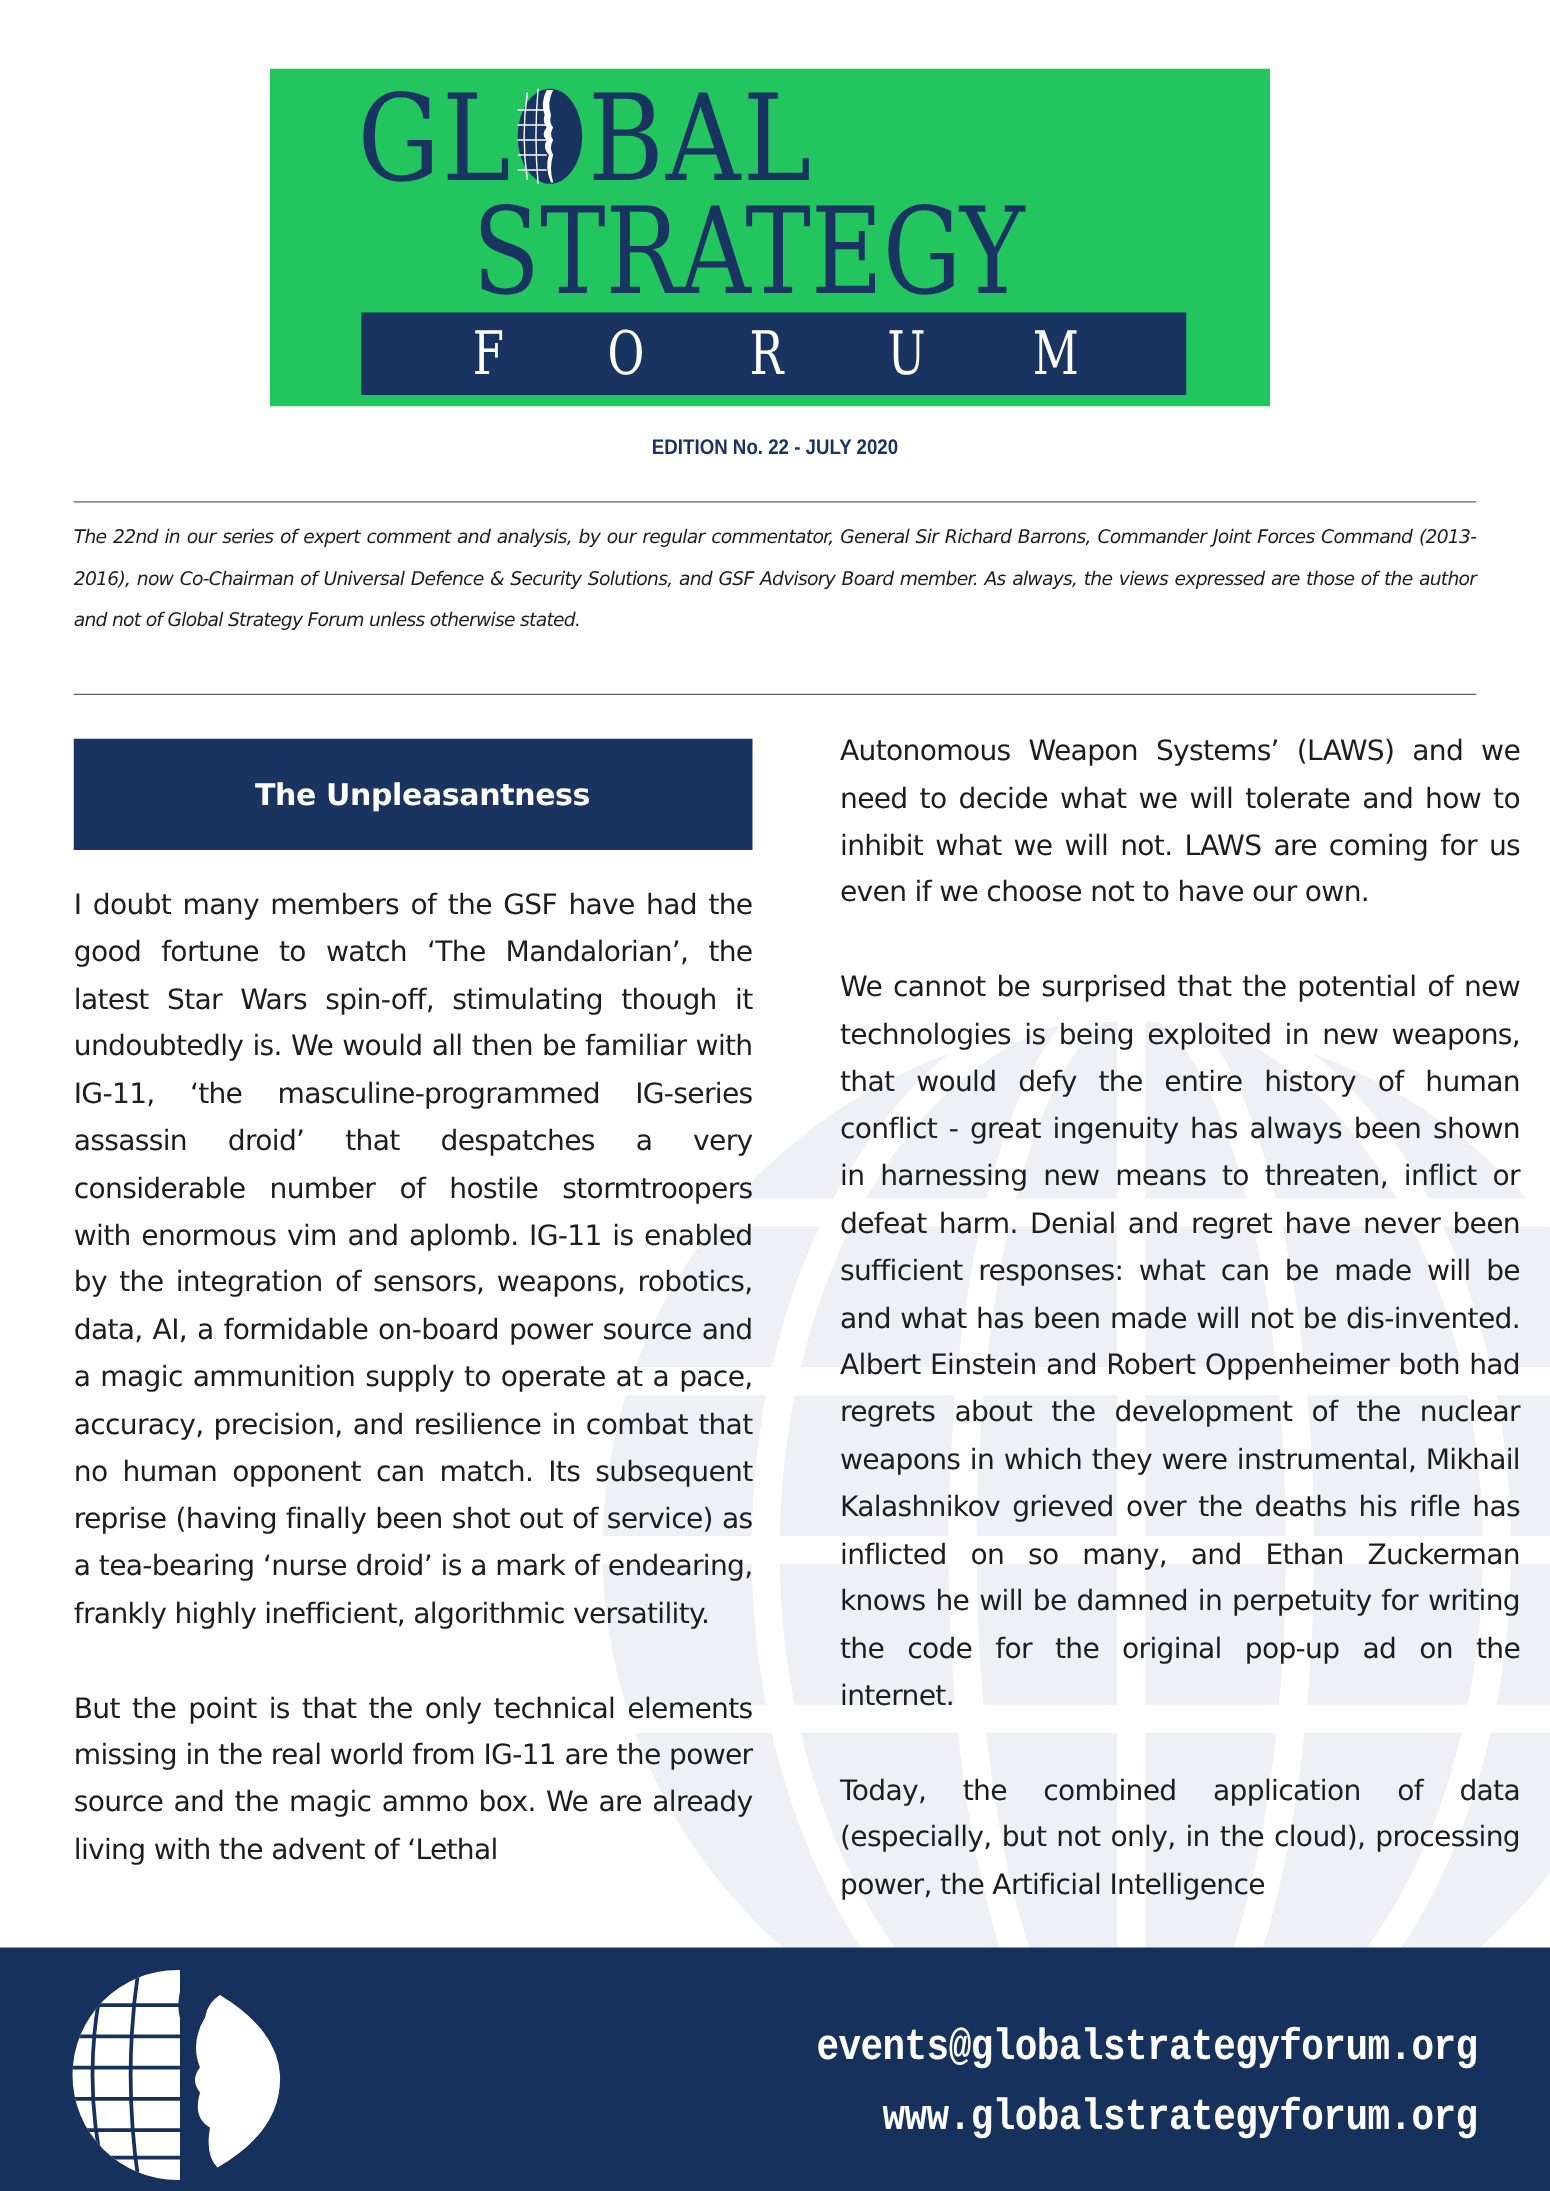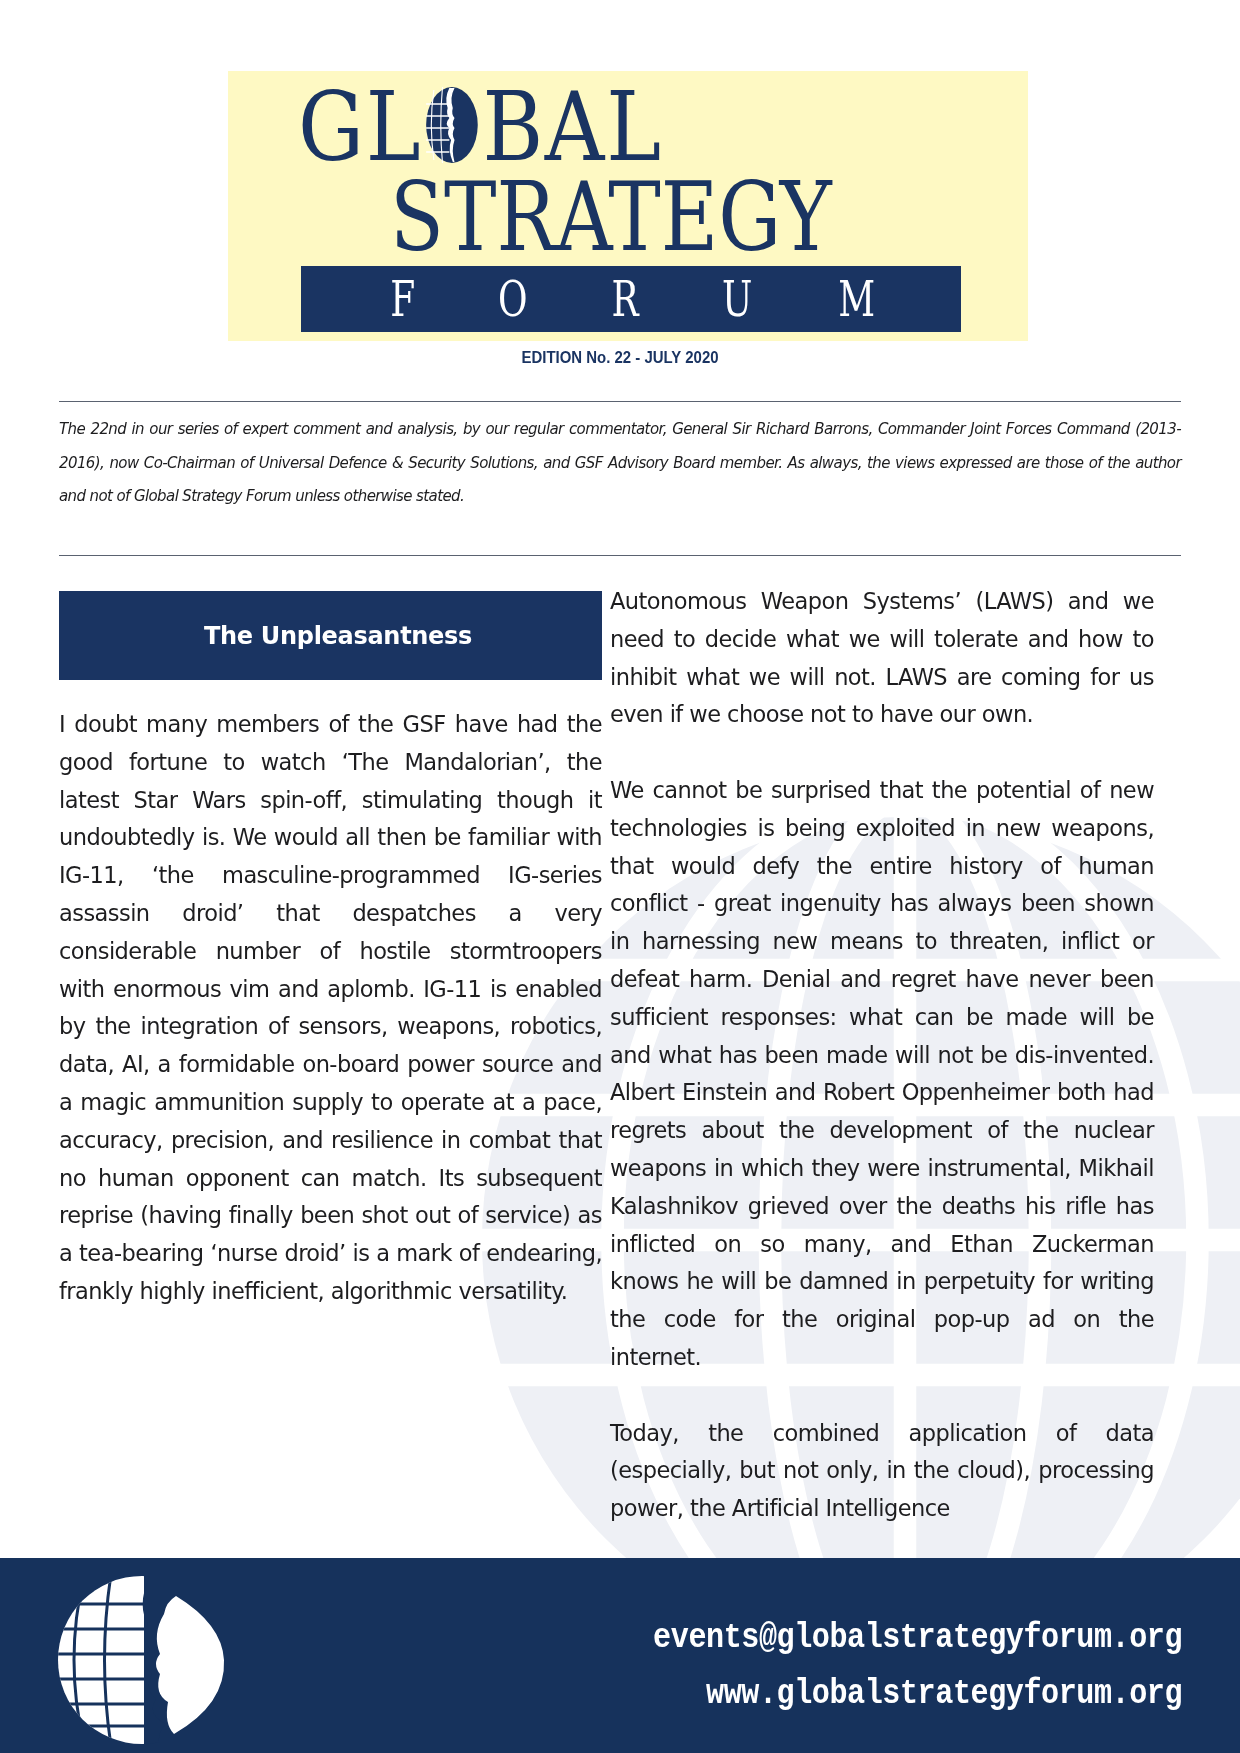--- a/index.html
+++ b/index.html
@@ -7,23 +7,22 @@
     width: 1240px; height: 1753px; position: relative; overflow: hidden;
     background: #ffffff;
     font-family: "DejaVu Sans", sans-serif;
     color: #1d1d1f;
   }
   .watermark {
     position: absolute; left: 455px; top: 790px; width: 900px; height: 900px;
     z-index: 0;
   }
   .logo-wrap {
-    position: absolute; left: 228px; top: 55px; width: 800px; height: 270px;
-    background: #fef9c3;
-    margin-top: 16px;
+    position: absolute; left: 216px; top: 55px; width: 800px; height: 270px;
+    background: #22c55e;
   }
   .logo-line1, .logo-line2 {
     position: absolute; font-family: "DejaVu Serif", serif; color: #1a3462;
     white-space: nowrap;
   }
   .logo-line1 { left: 70px; top: 8px; font-size: 96px; letter-spacing: 2px; line-height: 1; transform: scaleX(0.86); transform-origin: left top; }
   .logo-line2 { left: 162px; top: 98px; font-size: 96px; letter-spacing: 0px; line-height: 1; transform: scaleX(0.82); transform-origin: left top; }
   .logo-globe-o {
     display: inline-block; width: 66px; height: 82px; vertical-align: -6px; margin: 0 2px;
   }
@@ -46,21 +45,21 @@
     position: absolute; left: 59px; top: 413px; width: 1122px;
     font-family: "DejaVu Sans", sans-serif; font-style: italic; font-size: 15px; line-height: 33.5px;
     color: #1d1d1f; text-align: justify; letter-spacing: -0.6px;
   }
   .col {
     position: absolute; z-index: 1;
     font-family: "DejaVu Sans", sans-serif; font-size: 22.5px; line-height: 37.8px;
     text-align: justify; color: #1d1d1f; letter-spacing: -0.55px;
   }
   .col.left { left: 59px; top: 591px; width: 543px; }
-  .col.right { left: 610px; top: 583px; width: 544px; }
+  .col.right { left: 672px; top: 583px; width: 544px; }
   .col p { margin: 0 0 37.8px 0; }
   .title-box {
     background: #1a3462; color: #fff; text-align: center; height: 89px;
     display: flex; flex-direction: column; justify-content: center;
     font-family: "DejaVu Sans", sans-serif; font-weight: bold; font-size: 24px; line-height: 36px;
     margin-bottom: 26px; letter-spacing: -0.3px; padding-left: 15px;
   }
   .footer {
     position: absolute; left: 0; top: 1558px; width: 1240px; height: 195px; background: #16325c; z-index: 2;
   }
@@ -123,20 +122,21 @@
 
 <div class="rule top"></div>
 <div class="intro">The 22nd in our series of expert comment and analysis, by our regular commentator, General Sir Richard Barrons, Commander Joint Forces Command (2013-2016), now Co-Chairman of Universal Defence &amp; Security Solutions, and GSF Advisory Board member. As always, the views expressed are those of the author and not of Global Strategy Forum unless otherwise stated.</div>
 <div class="rule bottom"></div>
 
 <div class="col left">
   <div class="title-box">
     <div>The Unpleasantness</div>
   </div>
   <p>I doubt many members of the GSF have had the good fortune to watch ‘The Mandalorian’, the latest Star Wars spin-off, stimulating though it undoubtedly is. We would all then be familiar with IG-11, ‘the masculine-programmed IG-series assassin droid’ that despatches a very considerable number of hostile stormtroopers with enormous vim and aplomb. IG-11 is enabled by the integration of sensors, weapons, robotics, data, AI, a formidable on-board power source and a magic ammunition supply to operate at a pace, accuracy, precision, and resilience in combat that no human opponent can match. Its subsequent reprise (having finally been shot out of service) as a tea-bearing ‘nurse droid’ is a mark of endearing, frankly highly inefficient, algorithmic versatility.</p>
+  <p>But the point is that the only technical elements missing in the real world from IG-11 are the power source and the magic ammo box.  We are already living with the advent of ‘Lethal</p>
 </div>
 
 <div class="col right">
   <p>Autonomous Weapon Systems’ (LAWS) and we need to decide what we will tolerate and how to inhibit what we will not. LAWS are coming for us even if we choose not to have our own.</p>
   <p>We cannot be surprised that the potential of new technologies is being exploited in new weapons, that would defy the entire history of human conflict - great ingenuity has always been shown in harnessing new means to threaten, inflict or defeat harm. Denial and regret have never been sufficient responses: what can be made will be and what has been made will not be dis-invented. Albert Einstein and Robert Oppenheimer both had regrets about the development of the nuclear weapons in which they were instrumental, Mikhail Kalashnikov grieved over the deaths his rifle has inflicted on so many, and Ethan Zuckerman knows he will be damned in perpetuity for writing the code for the original pop-up ad on the internet.</p>
   <p>Today, the combined application of data (especially, but not only, in the cloud), processing power, the Artificial Intelligence</p>
 </div>
 
 <div class="footer">
   <svg class="footer-logo" viewBox="0 0 172 172">

